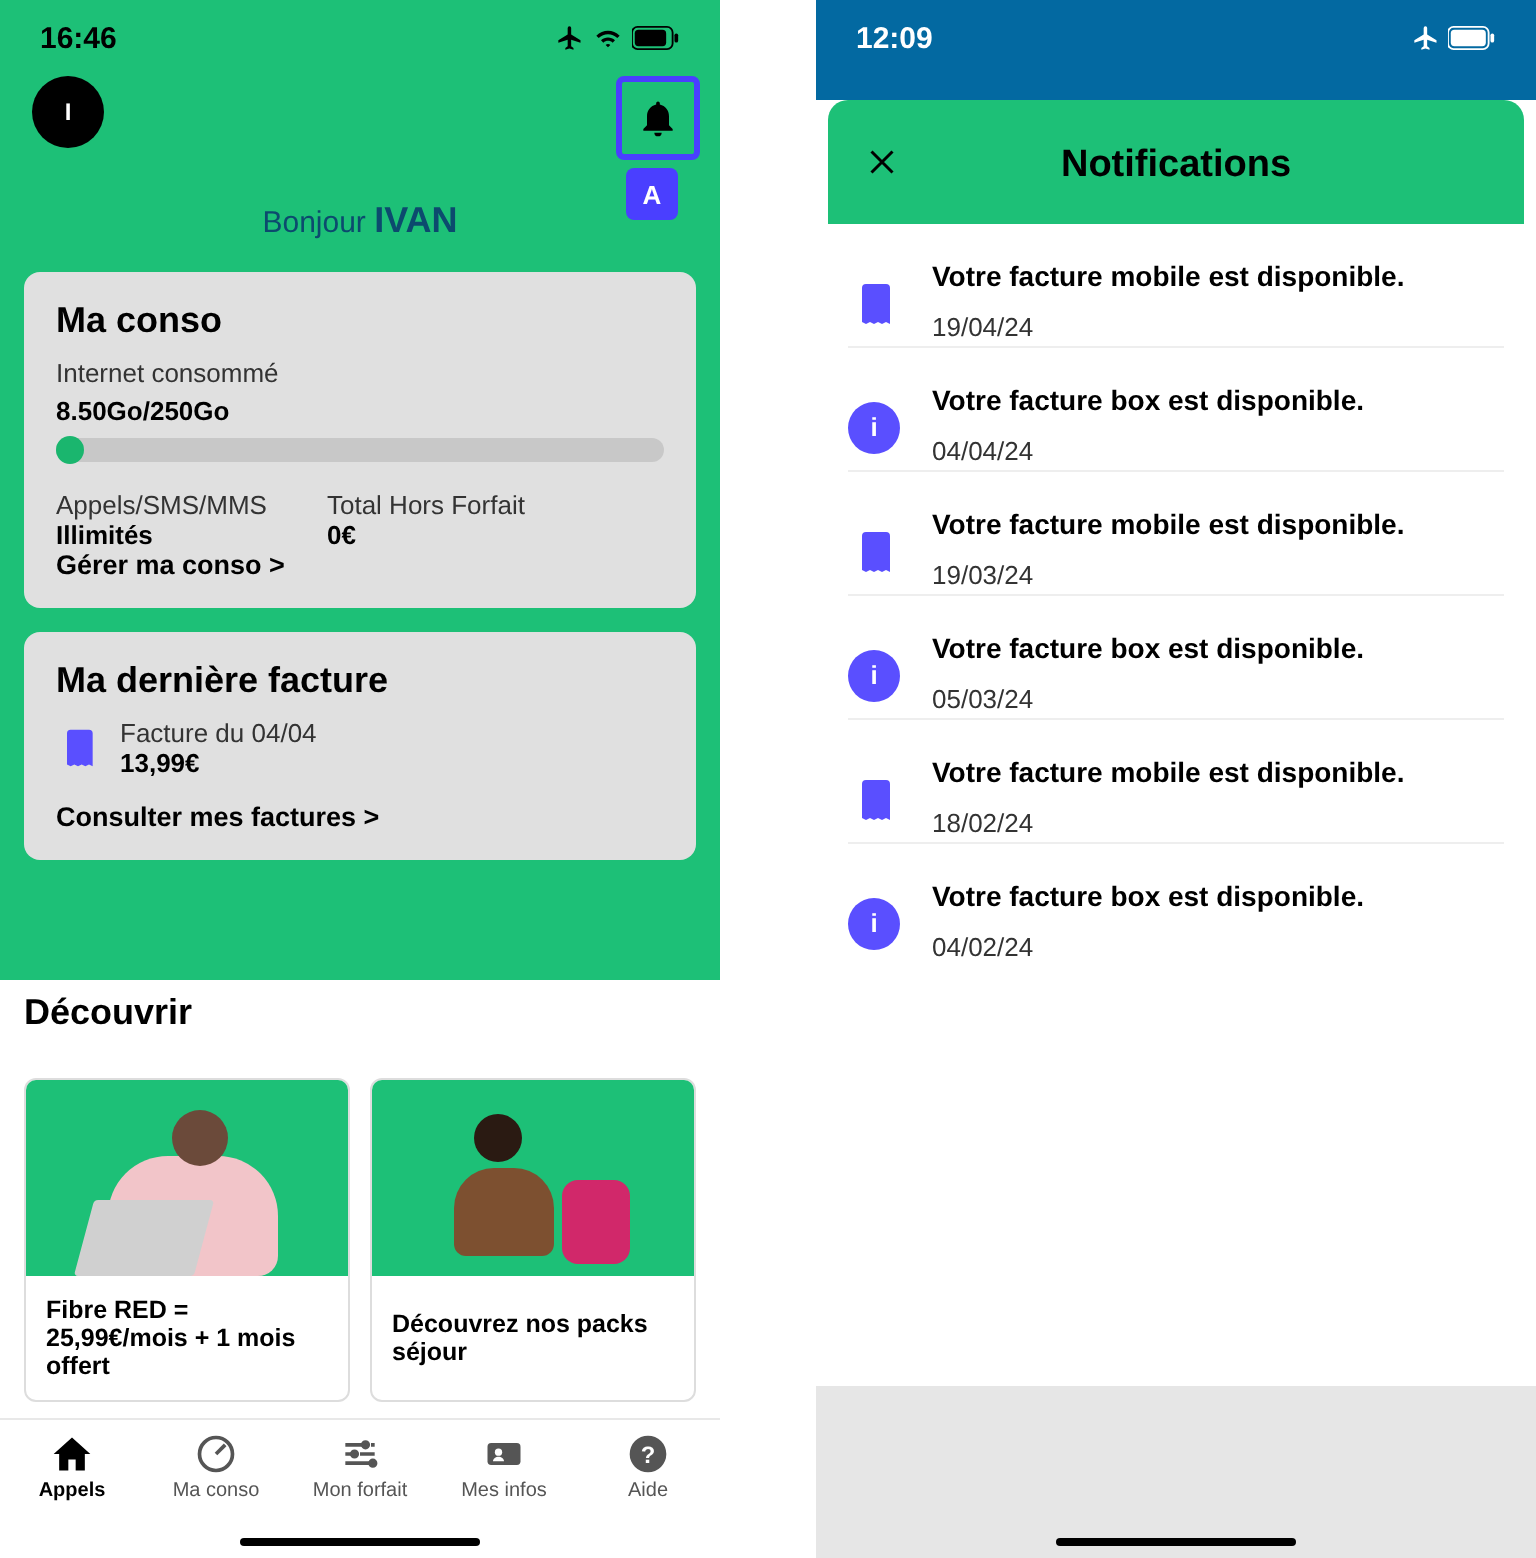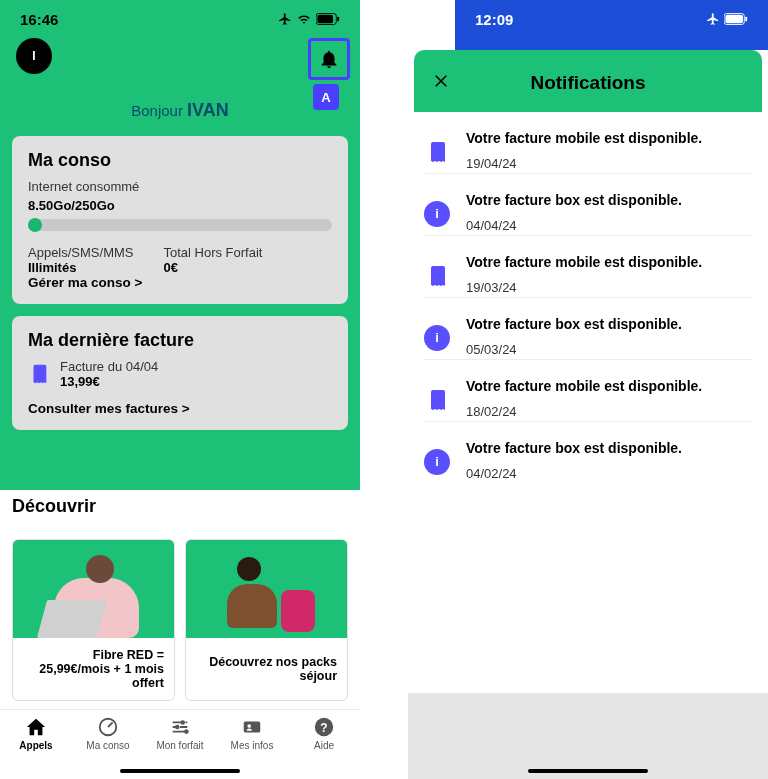--- a/index.html
+++ b/index.html
@@ -128,21 +128,21 @@
   }
   .promo .img {
     flex: 0 0 98px;
     background: #1dc077;
     position: relative;
     display: flex; align-items: flex-end; justify-content: center;
   }
   .promo .txt {
     flex: 1;
     display: flex; align-items: center; justify-content: center;
-    text-align: right;
+    text-align: left;
     font-size: 12.5px; font-weight: 800;
     padding: 0 10px;
   }
   .tabbar {
     position: absolute;
     bottom: 0; left: 0; right: 0;
     height: 70px;
     background: #fff;
     border-top: 1px solid #e8e8e8;
     display: flex;
@@ -157,21 +157,21 @@
     width: 64px;
   }
   .tabbtn.active { color: #000; font-weight: 700; }
   .tabbtn svg { width: 22px; height: 22px; }
   .home-indicator {
     position: absolute; bottom: 6px; left: 50%; transform: translateX(-50%);
     width: 120px; height: 4px; background: #000; border-radius: 3px;
   }
 
   
-  .right .black-bar { background: #1d4ed8; height: 50px; position: relative; margin-left: 47px; }
+  .right .black-bar { background: #0369a1; height: 50px; position: relative; }
   .right .status-bar { color: #fff; }
   .right .green-head {
     background: #1dc077;
     margin: 0 6px;
     border-radius: 10px 10px 0 0;
     padding: 22px 18px 18px 18px;
     display: flex; align-items: center;
     position: relative;
   }
   .right .green-head .close { position: absolute; left: 18px; }

